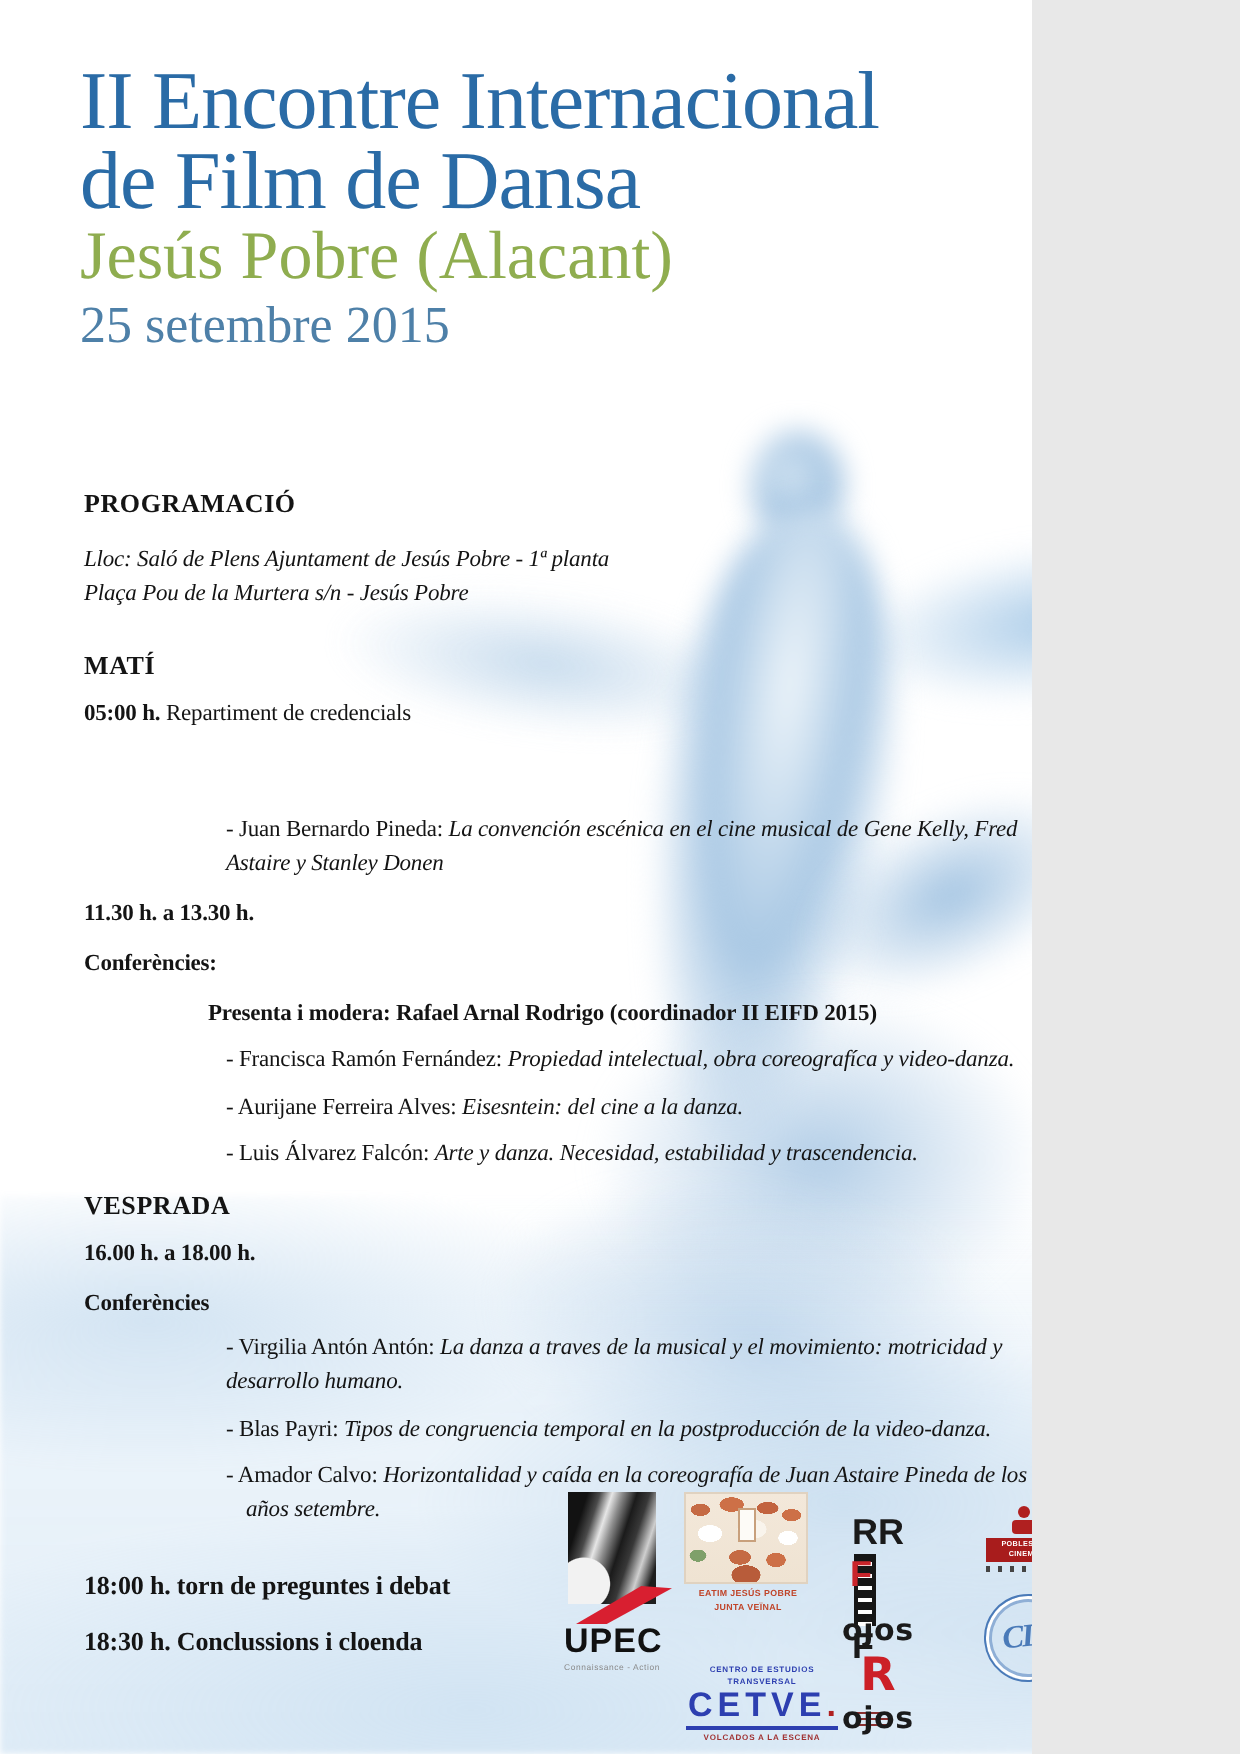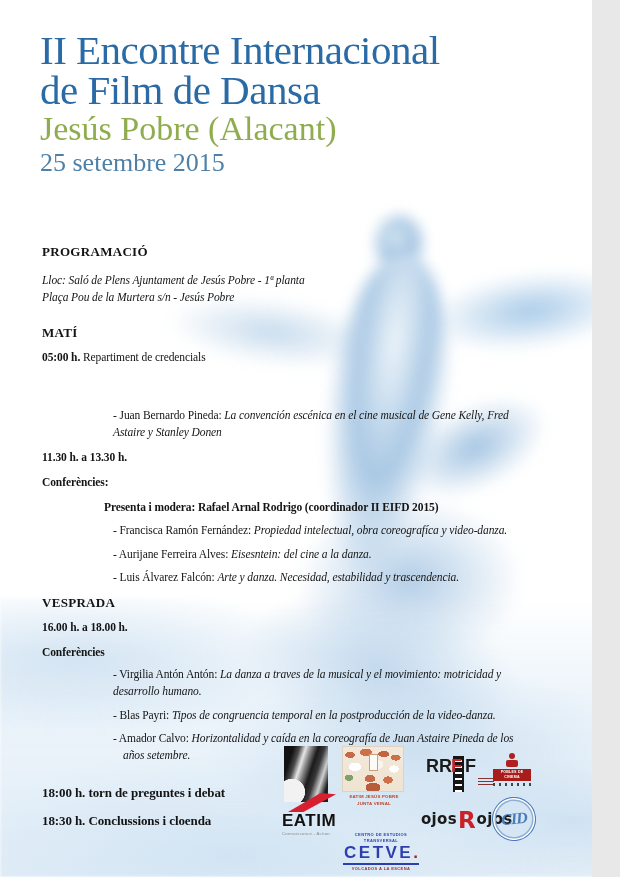--- a/index.html
+++ b/index.html
@@ -1,16 +1,16 @@
 <!DOCTYPE html>
 <html><head>
 <meta charset="utf-8">
 <style>
   html,body{margin:0;padding:0;background:#e8e8e8;}
-  .page{position:relative;width:592px;height:877px;background:#ffffff;overflow:hidden;
+  .page{position:relative;width:516px;height:877px;background:#ffffff;overflow:hidden;
         font-family:"Liberation Serif",serif;color:#141414;}
   
   .fig{position:absolute;border-radius:50%;filter:blur(7px);z-index:0;pointer-events:none;}
   .fig-head{left:376px;top:216px;width:46px;height:54px;
     background:radial-gradient(circle at 42% 40%, #d9e8f4 0%, #9cbfdf 55%, rgba(156,191,223,0) 100%);}
   .fig-torso{left:326px;top:252px;width:118px;height:320px;transform:rotate(8deg);
     background:radial-gradient(ellipse at 50% 28%, #eef5fa 0%, #a9c8e4 42%, rgba(169,200,228,0) 74%);}
   .fig-arm-right{left:425px;top:272px;width:210px;height:78px;transform:rotate(-7deg);
     background:radial-gradient(ellipse, #a9cbe8 0%, rgba(169,203,232,0) 70%);}
   .fig-arm-left{left:165px;top:298px;width:215px;height:68px;transform:rotate(7deg);opacity:.85;
@@ -39,21 +39,21 @@
       letter-spacing:-0.1px;max-width:560px;}
   .h{font-weight:bold;font-size:13px;letter-spacing:.3px;}
   .b{font-weight:bold;}
   .in1{left:80px;margin-left:24px;}
   .in2{left:113px;}
   .blk{display:block;}
   .ind{padding-left:10px;}
   .f{font-weight:bold;font-size:13px;}
   i{font-style:italic;}
   
-  .logo{position:absolute;z-index:2;}
+  .logo{position:absolute;z-index:2;flex-direction:column;}
   .l-photo{left:284px;top:746px;width:44px;height:56px;
     background:
       radial-gradient(circle at 18% 82%, #f2f2f2 0 22%, rgba(242,242,242,0) 23%),
       linear-gradient(108deg,#121212 0 16%,#4a4a4a 26%,#e6e6e6 36%,#8e8e8e 44%,#1b1b1b 56%,#383838 66%,#cfcfcf 78%,#1e1e1e 90%);}
   .l-junta{left:342px;top:746px;width:64px;text-align:center;}
   .junta-img{position:relative;width:62px;height:46px;border:1px solid #e0d2c0;box-sizing:border-box;
     background:
       radial-gradient(8px 5px at 12% 18%, #c56a44 60%, transparent 61%),
       radial-gradient(10px 6px at 38% 12%, #cd7047 60%, transparent 61%),
       radial-gradient(9px 5px at 68% 16%, #c2633f 60%, transparent 61%),
@@ -212,21 +212,21 @@
 
   <div class="logo l-pobles">
     <div class="pobles-head"></div>
     <div class="pobles-body"></div>
     <div class="pobles-label">POBLES DE CINEMA</div>
     <div class="pobles-rule"></div>
   </div>
 
   <div class="logo l-upec">
     <div class="upec-flag"></div>
-    <div class="upec-text">EATIM</div>
+    <div class="upec-text">UPEC</div>
     <div class="upec-sub">Connaissance - Action</div>
   </div>
 
   <div class="logo l-cetve">
     <div class="cetve-top">CENTRO DE ESTUDIOS TRANSVERSAL</div>
     <div>
       <span class="cetve-main"><span>CETVE</span><span class="cetve-dot">.</span></span>
     </div>
     <div class="cetve-bottom">VOLCADOS A LA ESCENA</div>
   </div>

